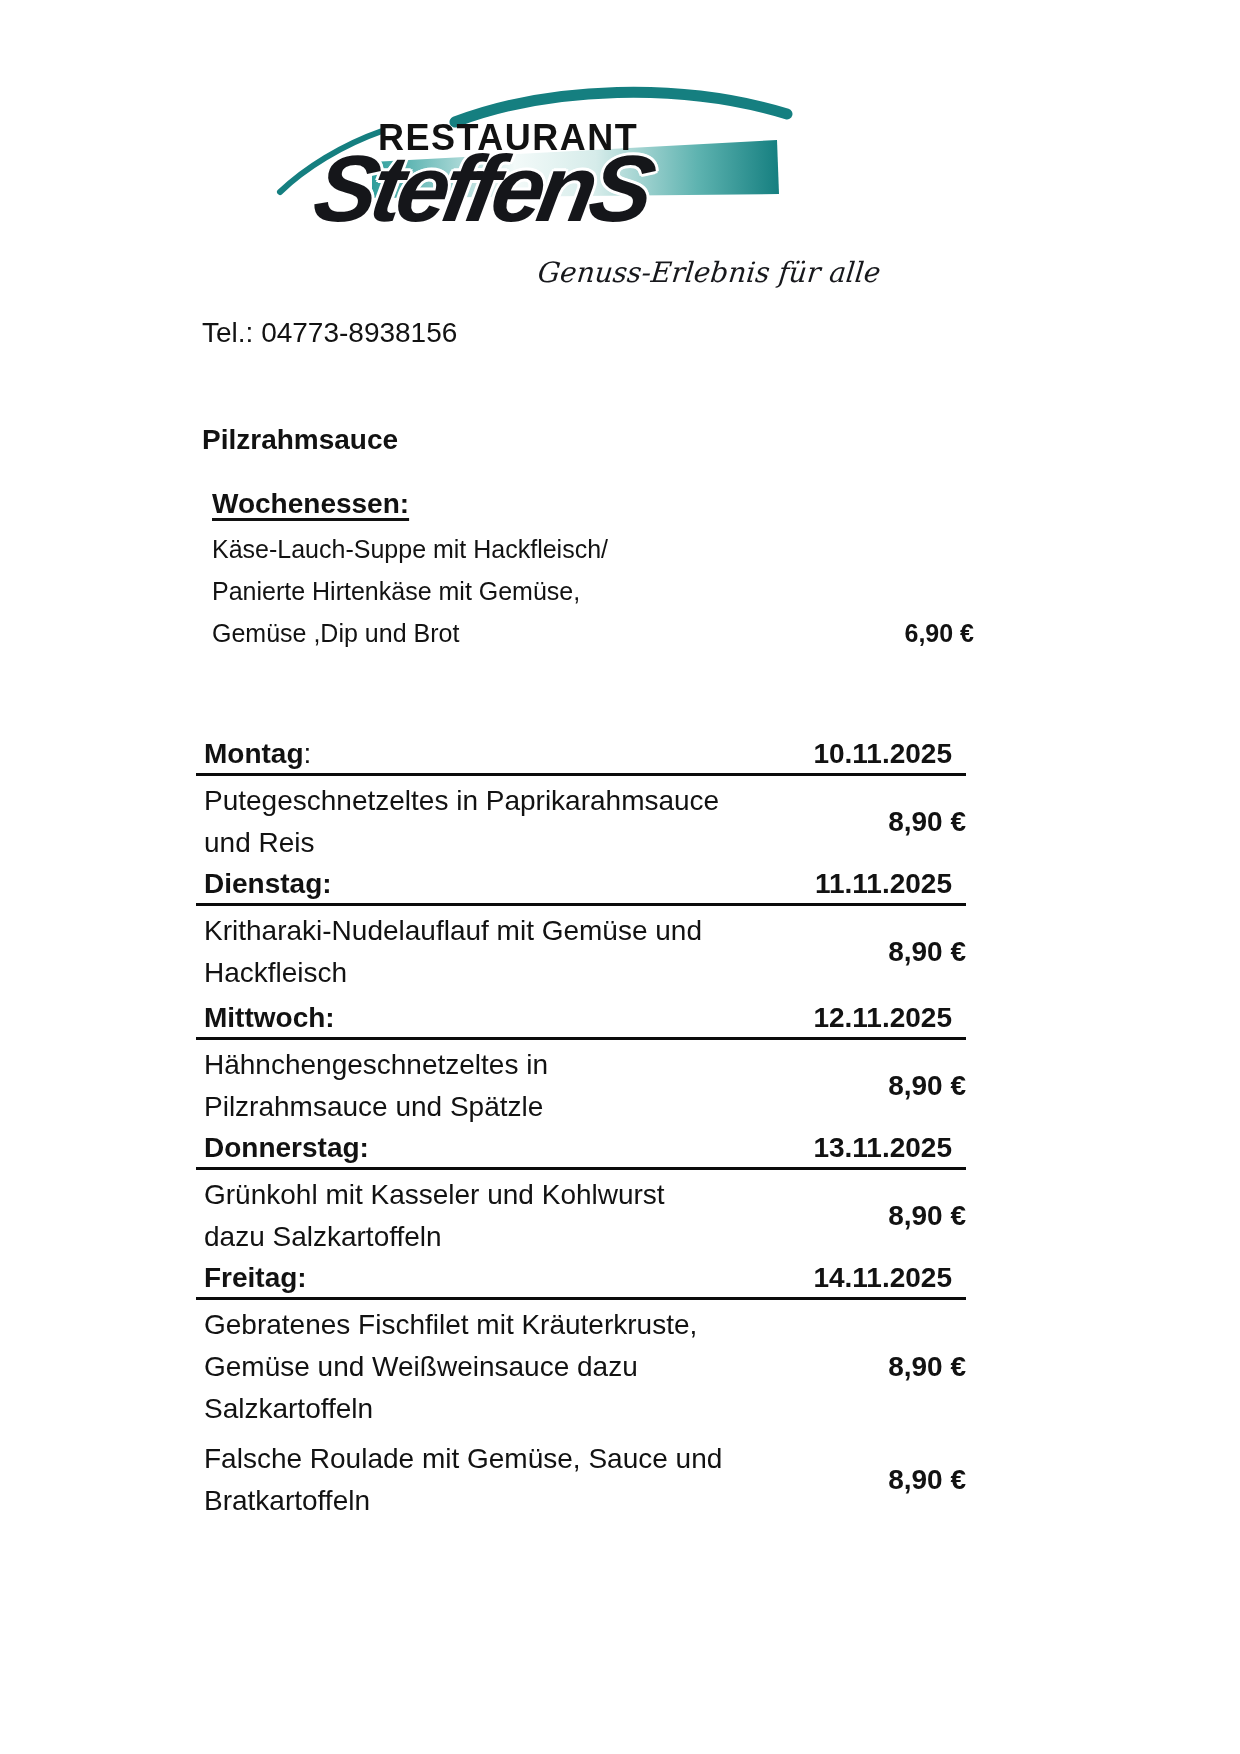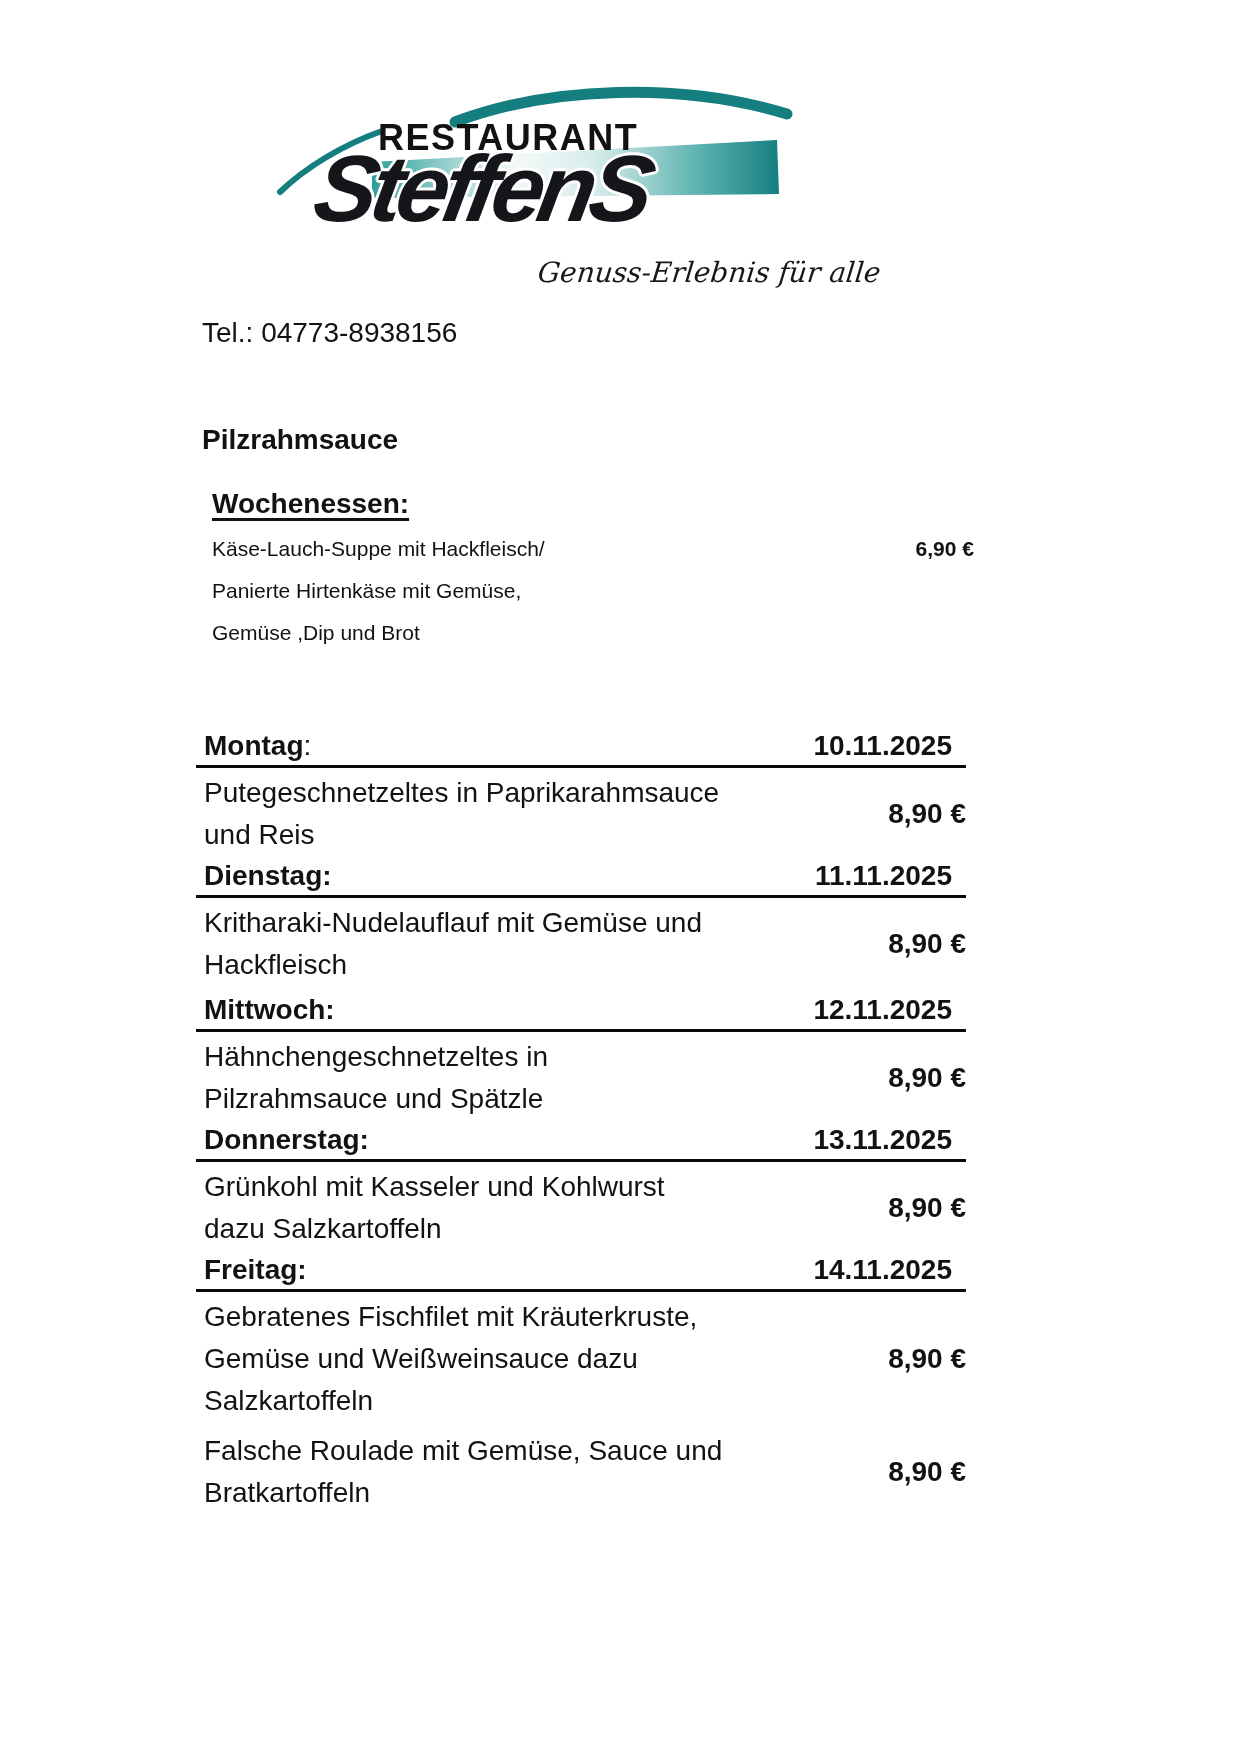--- a/index.html
+++ b/index.html
@@ -42,30 +42,30 @@
   
   .menu-title{position:absolute;left:202px;top:424px;font-size:28px;font-weight:bold;}
 
   
   .weekly{position:absolute;left:212px;top:488px;width:762px;}
   .weekly-heading{
     display:inline-block;font-size:28px;font-weight:bold;
     text-decoration:underline;text-decoration-thickness:2.5px;text-underline-offset:5px;
     margin-bottom:8px;
   }
-  .weekly-row{display:flex;justify-content:space-between;
-    font-size:21px;line-height:42px;}
+  .weekly-row{display:flex;justify-content:space-between;align-items:flex-end;
+    font-size:25px;line-height:42px;}
   .dish{white-space:pre-line;}
   .price{font-weight:bold;white-space:nowrap;}
 
   
   .days{position:absolute;left:196px;top:730px;width:770px;}
   .day-block{}
   .day-block.tight{margin-top:4px;}
-  .day-block:first-child{margin-top:0;}
+  .day-block:first-child{margin-top:8px;}
   .day-header{
     display:flex;justify-content:space-between;align-items:baseline;
     font-size:28px;font-weight:bold;line-height:32px;
     border-bottom:3px solid #0a0a0a;padding:0 0 3px 8px;
   }
   .day-date{padding-right:14px;}
   .colon-light{font-weight:400;}
   .day-content{
     display:flex;justify-content:space-between;align-items:center;
     font-size:28px;line-height:42px;padding:4px 0 4px 8px;

